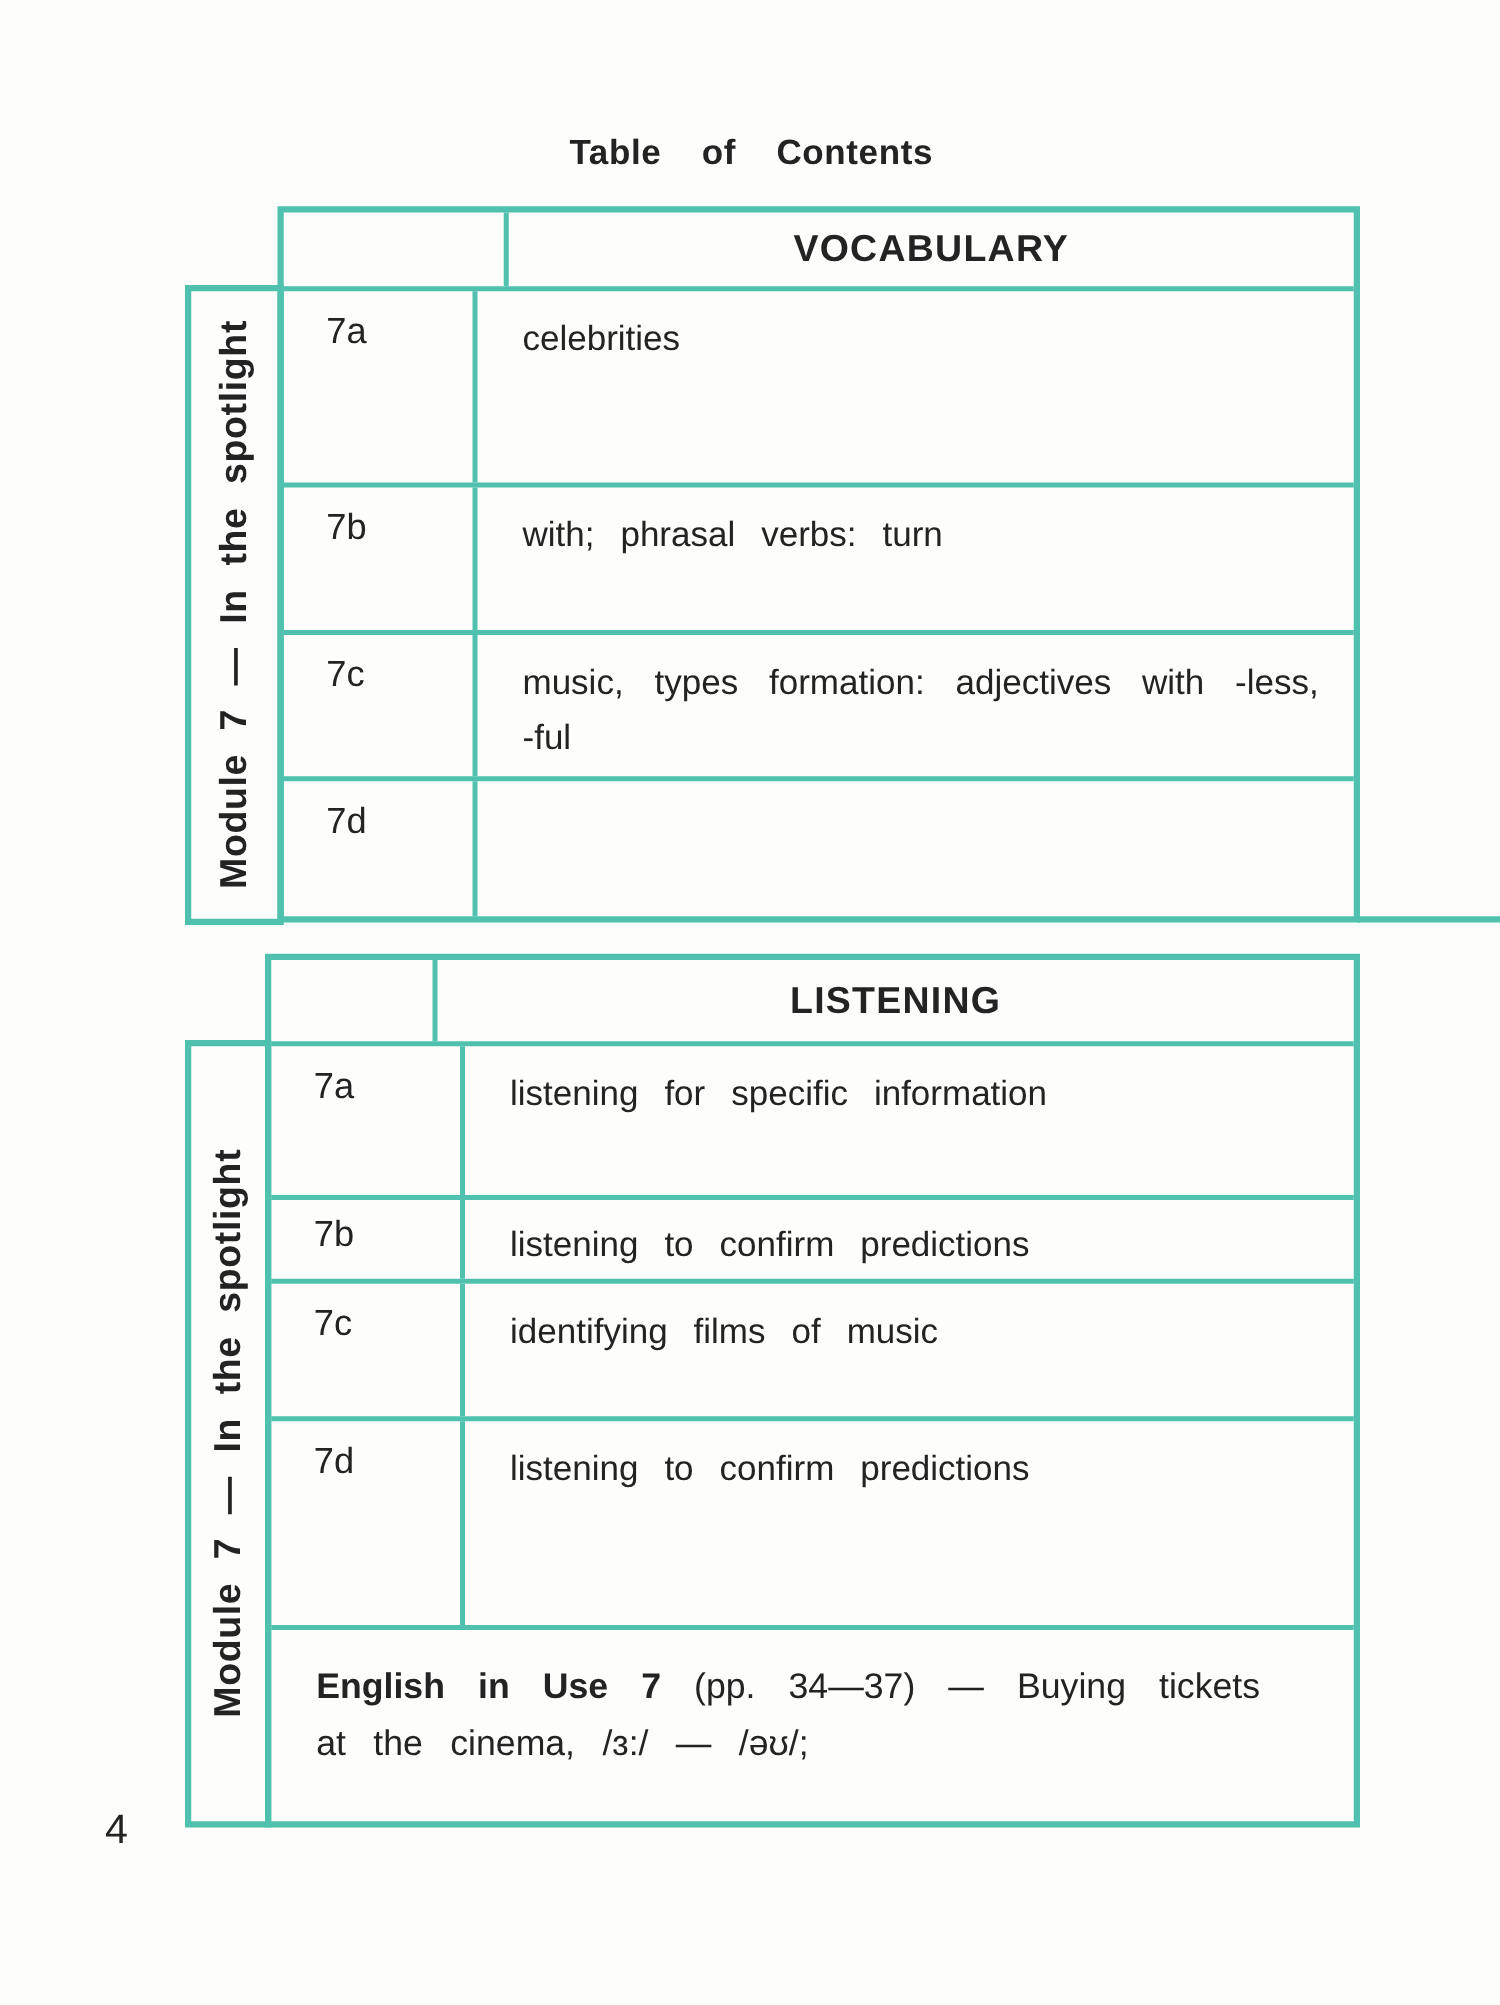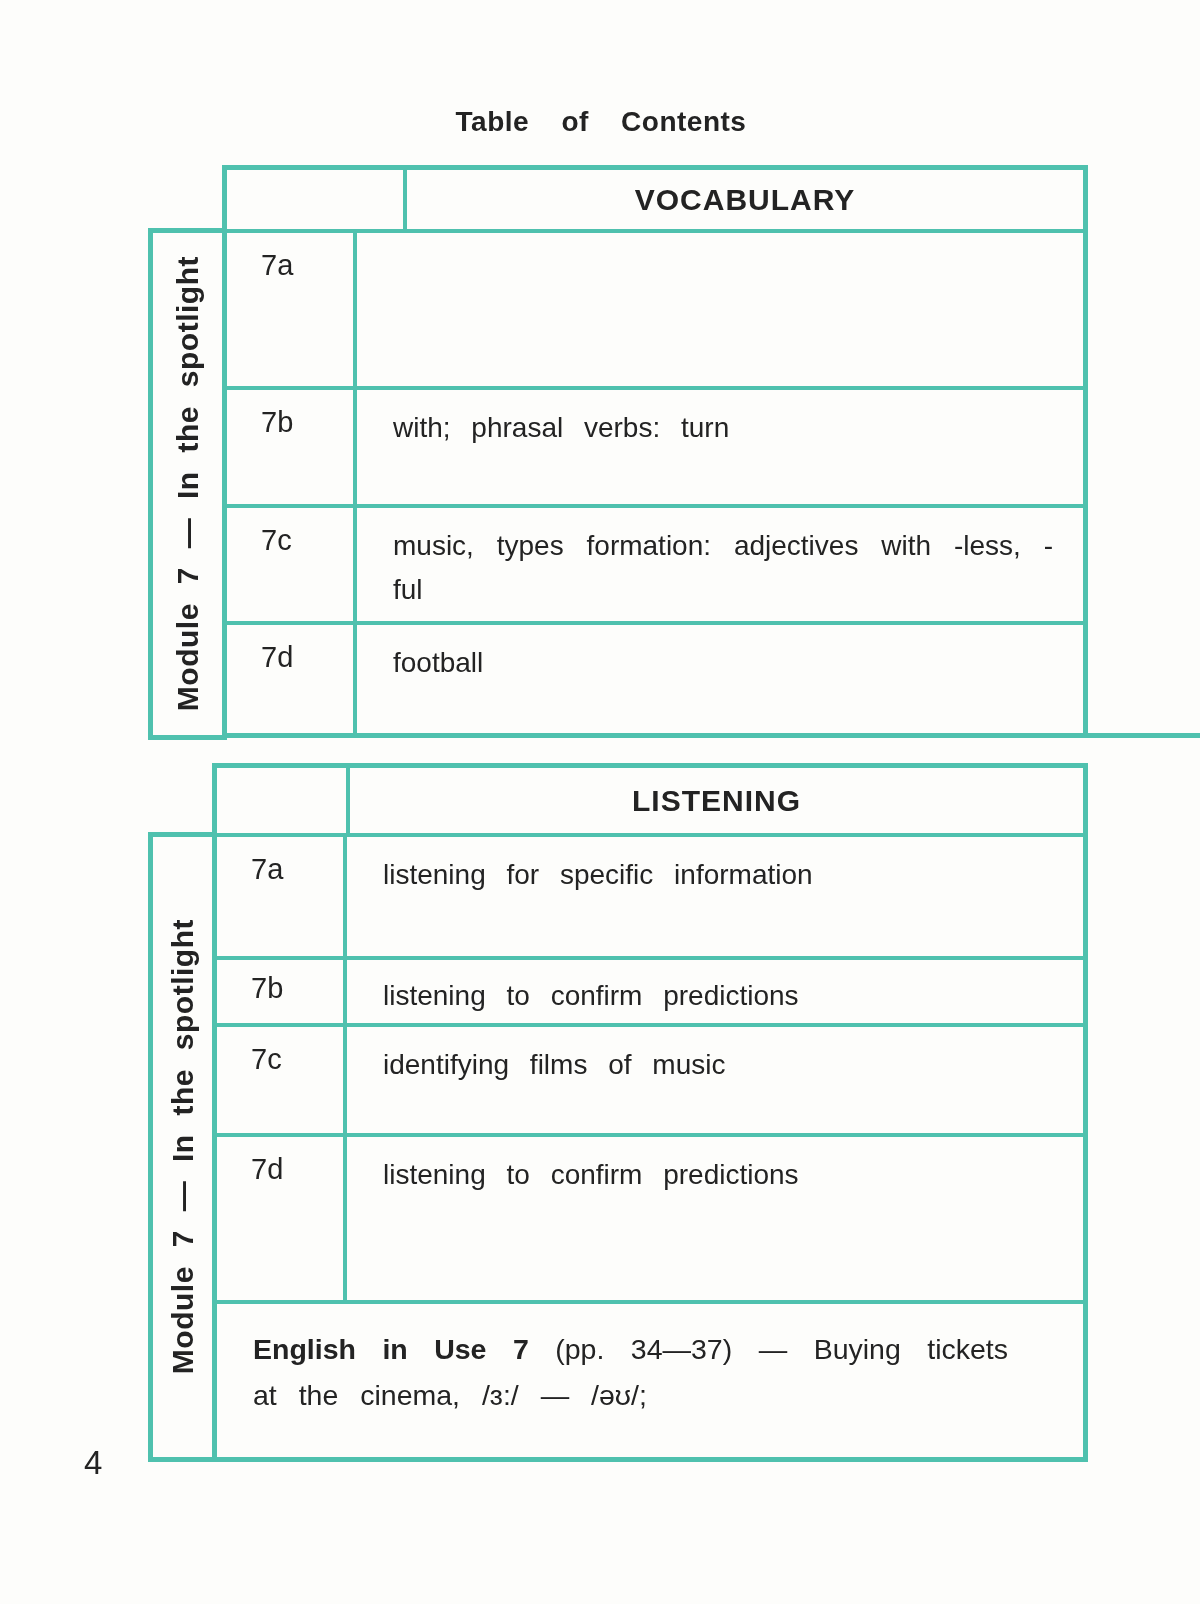--- a/index.html
+++ b/index.html
@@ -50,21 +50,21 @@
   .trow.grow { flex: 1; border-bottom: none; }
   .t1r1 { height: 157px; }
   .t1r2 { height: 118px; }
   .t1r3 { height: 117px; }
   .t2r1 { height: 123px; }
   .t2r2 { height: 67px; }
   .t2r3 { height: 110px; }
   .t2r4 { height: 167px; }
 
   .num-cell {
-    width: 130px; flex: none;
+    width: 155px; flex: none;
     border-right: 4px solid #4fc1ae;
     padding: 16px 0 0 34px;
     font-size: 29px;
   }
   .t2r2 .num-cell { padding-top: 12px; }
   .text-cell { flex: 1; padding: 16px 28px 0 36px; }
   .t2r2 .text-cell { padding-top: 14px; }
   .text-cell p {
     font-size: 28px;
     line-height: 1.58;
@@ -132,38 +132,38 @@
     <span class="vertical-text">Module 7 — In the spotlight</span>
   </div>
 
   <div class="toc-table table1">
     <div class="thead">
       <div class="head-num"></div>
       <div class="head-cell">VOCABULARY</div>
     </div>
     <div class="trow t1r1">
       <div class="num-cell">7a</div>
+      <div class="text-cell">
+        <p>celebrities</p>
+      </div>
     </div>
     <div class="trow t1r2">
       <div class="num-cell">7b</div>
       <div class="text-cell">
         <p>with; phrasal verbs: turn</p>
       </div>
     </div>
     <div class="trow t1r3">
       <div class="num-cell">7c</div>
       <div class="text-cell">
         <p>music, types formation: adjectives with -less, -ful</p>
       </div>
     </div>
     <div class="trow grow">
       <div class="num-cell">7d</div>
-      <div class="text-cell">
-        <p>football</p>
-      </div>
     </div>
   </div>
 
   <div class="ext-line"></div>
 
   <div class="module-strip strip2">
     <span class="vertical-text">Module 7 — In the spotlight</span>
   </div>
 
   <div class="toc-table table2">

